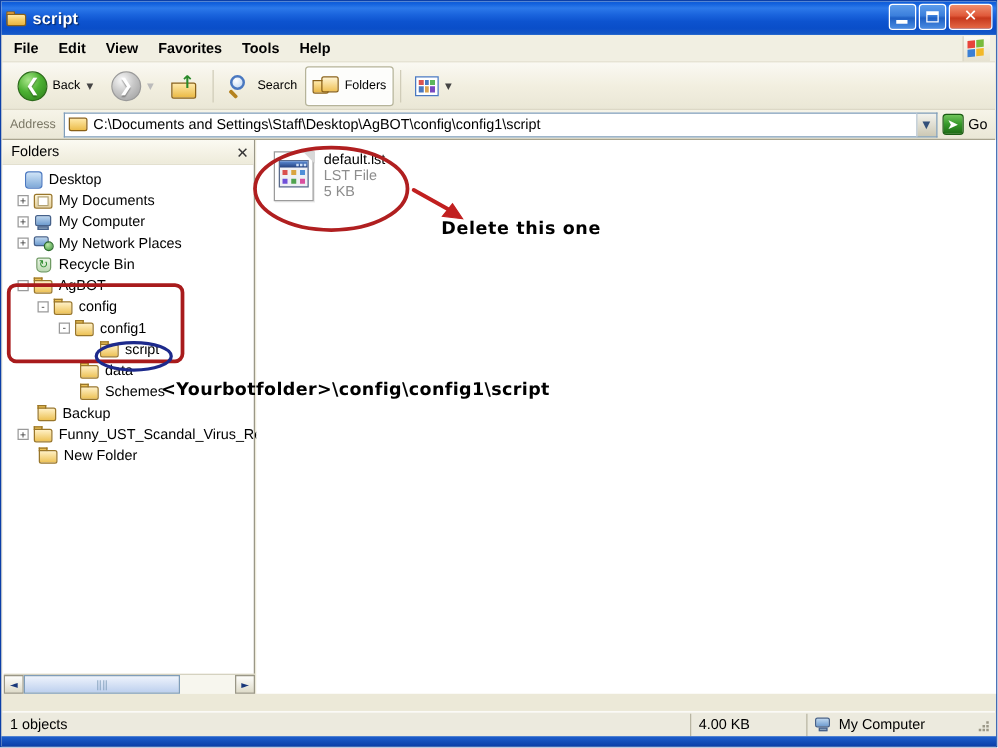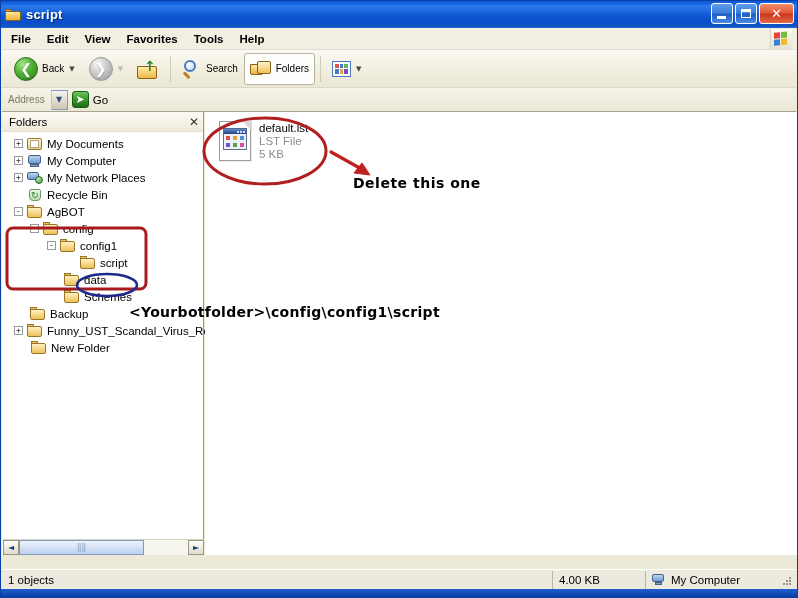--- a/index.html
+++ b/index.html
@@ -482,34 +482,47 @@
           <b></b>
           <b></b>
           <b></b>
       </span>
       <span class="tb-drop">▼</span>
     </div>
   </div>
 
   <div id="addressbar">
     <span id="addr-label">Address</span>
+    <div id="addr-field">
+      <span class="af-icon">
+          <span class="body"></span>
+        </span>
+      <span id="addr-text">C:\Documents and Settings\Staff\Desktop\AgBOT\config\config1\script</span>
+    </div>
     <div id="addr-drop">▼</div>
     <div id="go-btn">
       <span class="go-arrow">➤</span>
       <span class="lbl">Go</span>
     </div>
   </div>
 
   <div id="folders-pane">
     <div id="folders-header">
       <span class="ftitle">Folders</span>
       <span id="folders-close">✕</span>
     </div>
     <div id="tree">
 
+      <div class="trow" style="padding-left:4px">
+        <span class="expander blank"></span>
+        <span class="ticon desktop">
+            <span class="body"></span>
+          </span>
+        <span class="tlabel">Desktop</span>
+      </div>
 
       <div class="trow" style="padding-left:12px">
         <span class="expander">+</span>
         <span class="ticon mydocs">
             <span class="body"></span>
             <span class="pg"></span>
           </span>
         <span class="tlabel">My Documents</span>
       </div>
 

